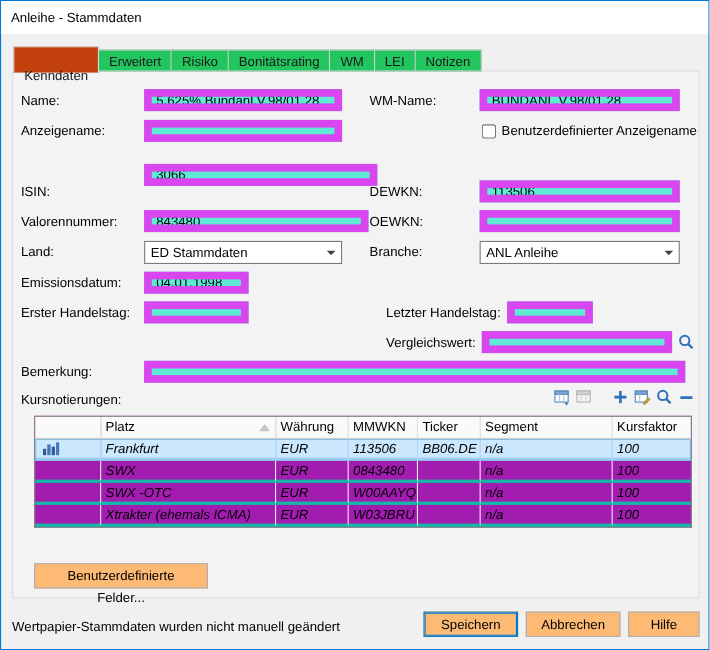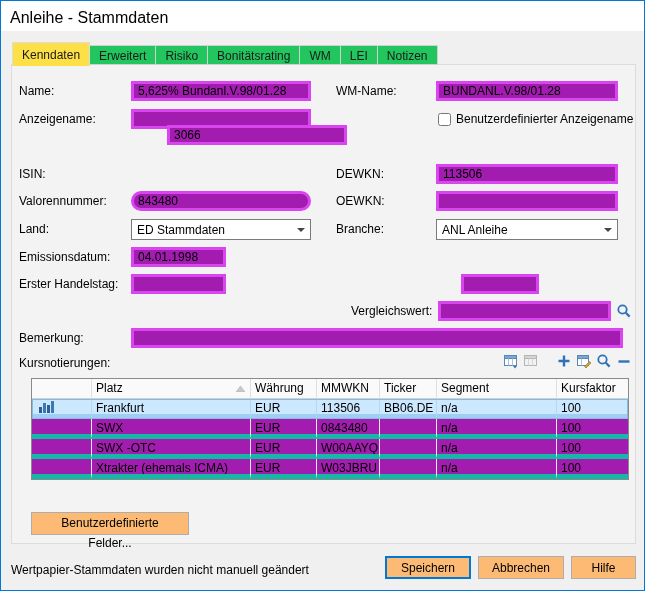--- a/index.html
+++ b/index.html
@@ -3,38 +3,38 @@
 <meta charset="utf-8">
 <style>
   html,body { margin:0; padding:0; background:#d8d8d8; font-family:"Liberation Sans", sans-serif; }
   * { box-sizing:border-box; }
   .window {
     position:relative; width:645px; height:591px;
     background:#f0f0f0; border:1px solid #0078d7; overflow:hidden;
     font-size:12px; color:#000;
   }
   .titlebar { position:absolute; left:0; top:0; right:0; height:30px; background:#ffffff; }
-  .title { position:absolute; left:9px; top:8px; font-size:16px; color:#000; }
+  .title { position:absolute; left:9px; top:8px; font-size:12px; color:#000; }
 
   .tabs { position:absolute; left:11px; top:41px; display:flex; align-items:flex-end; z-index:3; }
   .tab {
     height:20px; padding:3px 9px 0; background:#22c55e;
     border:1px solid #d0d0d0; border-left:none; color:#1a1a1a; cursor:default; white-space:nowrap;
   }
   .tab:first-child { border-left:1px solid #d0d0d0; }
   .tab.active {
-    height:24px; margin-bottom:-1px; padding-top:5px;
-    background:#fde047; border:1px solid #dcdcdc; border-bottom:none; position:relative; z-index:4;
+    height:24px; margin-bottom:-1px; padding-top:19px;
+    background:#c2410c; border:1px solid #dcdcdc; border-bottom:none; position:relative; z-index:4;
   }
   .panel { position:absolute; left:10px; top:63px; width:625px; height:480px;
     background:#f3f3f3; border:1px solid #dcdcdc; z-index:1; }
 
   .lbl { position:absolute; height:20px; line-height:20px; white-space:nowrap; z-index:2; }
   .txt {
-    position:absolute; height:20px; border:3px solid #d946ef; background:#a21caf;
+    position:absolute; height:20px; border:7px solid #d946ef; background:#5eead4;
     font:12px "Liberation Sans", sans-serif; padding:0 4px; z-index:2; outline:none;
   }
   .sel {
     position:absolute; height:21px; border:1px solid #7a7a7a; background:#fff;
     display:flex; align-items:center; padding:0 18px 0 5px; cursor:default; z-index:2; white-space:nowrap;
   }
   .sel .arr { position:absolute; right:5px; top:8px; width:0; height:0;
     border-left:4px solid transparent; border-right:4px solid transparent; border-top:4px solid #444; }
 
   .chk { position:absolute; width:13px; height:13px; margin:0; z-index:2; }
@@ -45,22 +45,22 @@
 
   .table { position:absolute; left:30px; top:377px; width:598px; background:#a21caf;
     border:1px solid #8a8a8a; z-index:2; }
   .trow { display:grid; grid-template-columns:60px 159px 66px 63px 57px 120px 71px; }
   .th {
     height:20px; background:#fafafa; border-right:1px solid #e0e0e0; border-bottom:1px solid #cfcfcf;
     padding:2px 4px; position:relative; white-space:nowrap; overflow:hidden; cursor:default;
   }
   .th:last-child { border-right:none; }
   .td {
-    height:20px; border-right:1px solid #ededed; border-bottom:5px solid #14b8a6;
-    padding:2px 4px; white-space:nowrap; overflow:hidden; cursor:default;
+    height:20px; border-right:1px solid #ededed; border-bottom:3px solid #14b8a6;
+    padding:2px 4px; white-space:nowrap; overflow:hidden; cursor:default;font-style:italic;
   }
   .td:last-child { border-right:none; }
   .trow.selected .td { background:#cce8ff; border-right-color:#b3d9f2; border-bottom-color:#9ecef2; }
   .trow.selected { outline:1px solid #84bcdf; outline-offset:-1px; }
   .cell-icon { display:flex; align-items:center; padding-left:7px; }
   .sorticon { position:absolute; right:5px; top:7px; }
 
   .btn {
     position:absolute; height:23px; background:#fdba74; border:1px solid #adadad;
     font:12px "Liberation Sans", sans-serif; text-align:center; line-height:20px; cursor:default; z-index:2;
@@ -92,47 +92,48 @@
   <span class="lbl" style="left:18px;top:80px">Name:</span>
   <input class="txt" style="left: 130px; top: 80px; width: 180px;" value="5,625% Bundanl.V.98/01.28">
   <span class="lbl" style="left:335px;top:80px">WM-Name:</span>
   <input class="txt" style="left: 435px; top: 80px; width: 182px;" value="BUNDANL.V.98/01.28">
 
   <span class="lbl" style="left:18px;top:108px">Anzeigename:</span>
   <input class="txt" style="left: 130px; top: 108px; width: 180px;" value="">
   <input type="checkbox" class="chk" style="left: 437px; top: 112px;">
   <span class="lbl" style="left:455px;top:108px">Benutzerdefinierter Anzeigename</span>
 
-  <input class="txt" style="left: 130px; top: 124px; width: 180px; margin-left: 36px;" value="3066">
+  <input class="txt" style="left: 130px; top: 148px; width: 212px;" value="3066">
 
   <span class="lbl" style="left:18px;top:163px">ISIN:</span>
   <span class="lbl" style="left:335px;top:163px">DEWKN:</span>
   <input class="txt" style="left: 435px; top: 163px; width: 182px;" value="113506">
 
   <span class="lbl" style="left:18px;top:190px">Valorennummer:</span>
-  <input class="txt" style="left: 130px; top: 190px; width: 180px; border-radius: 10px;" value="843480">
+  <input class="txt" style="left: 130px; top: 190px; width: 204px;" value="843480">
   <span class="lbl" style="left:335px;top:190px">OEWKN:</span>
   <input class="txt" style="left: 435px; top: 190px; width: 182px;" value="">
 
   <span class="lbl" style="left:18px;top:218px">Land:</span>
   <div class="sel" style="left:130px;top:218px;width:180px">
     <span>ED Stammdaten</span>
     <span class="arr"></span>
   </div>
   <span class="lbl" style="left:335px;top:218px">Branche:</span>
   <div class="sel" style="left:435px;top:218px;width:182px">
     <span>ANL Anleihe</span>
     <span class="arr"></span>
   </div>
 
   <span class="lbl" style="left:18px;top:246px">Emissionsdatum:</span>
   <input class="txt" style="left: 130px; top: 246px; width: 95px;" value="04.01.1998">
 
   <span class="lbl" style="left:18px;top:273px">Erster Handelstag:</span>
   <input class="txt" style="left: 130px; top: 273px; width: 95px;" value="">
+  <span class="lbl" style="left:350px;top:273px">Letzter Handelstag:</span>
   <input class="txt" style="left: 460px; top: 273px; width: 78px;" value="">
 
   <span class="lbl" style="left:350px;top:300px">Vergleichswert:</span>
   <input class="txt" style="left: 437px; top: 300px; width: 173px;" value="">
   <span class="icnbtn" style="position:absolute;left:614px;top:301px;z-index:2">
     <svg width="16" height="16">
         <circle cx="6.5" cy="6.5" r="4.2" fill="none" stroke="#2f71b8" stroke-width="1.8"></circle>
         <line x1="9.8" y1="9.8" x2="13.6" y2="13.6" stroke="#2f71b8" stroke-width="2.2"></line>
       </svg>
   </span>

